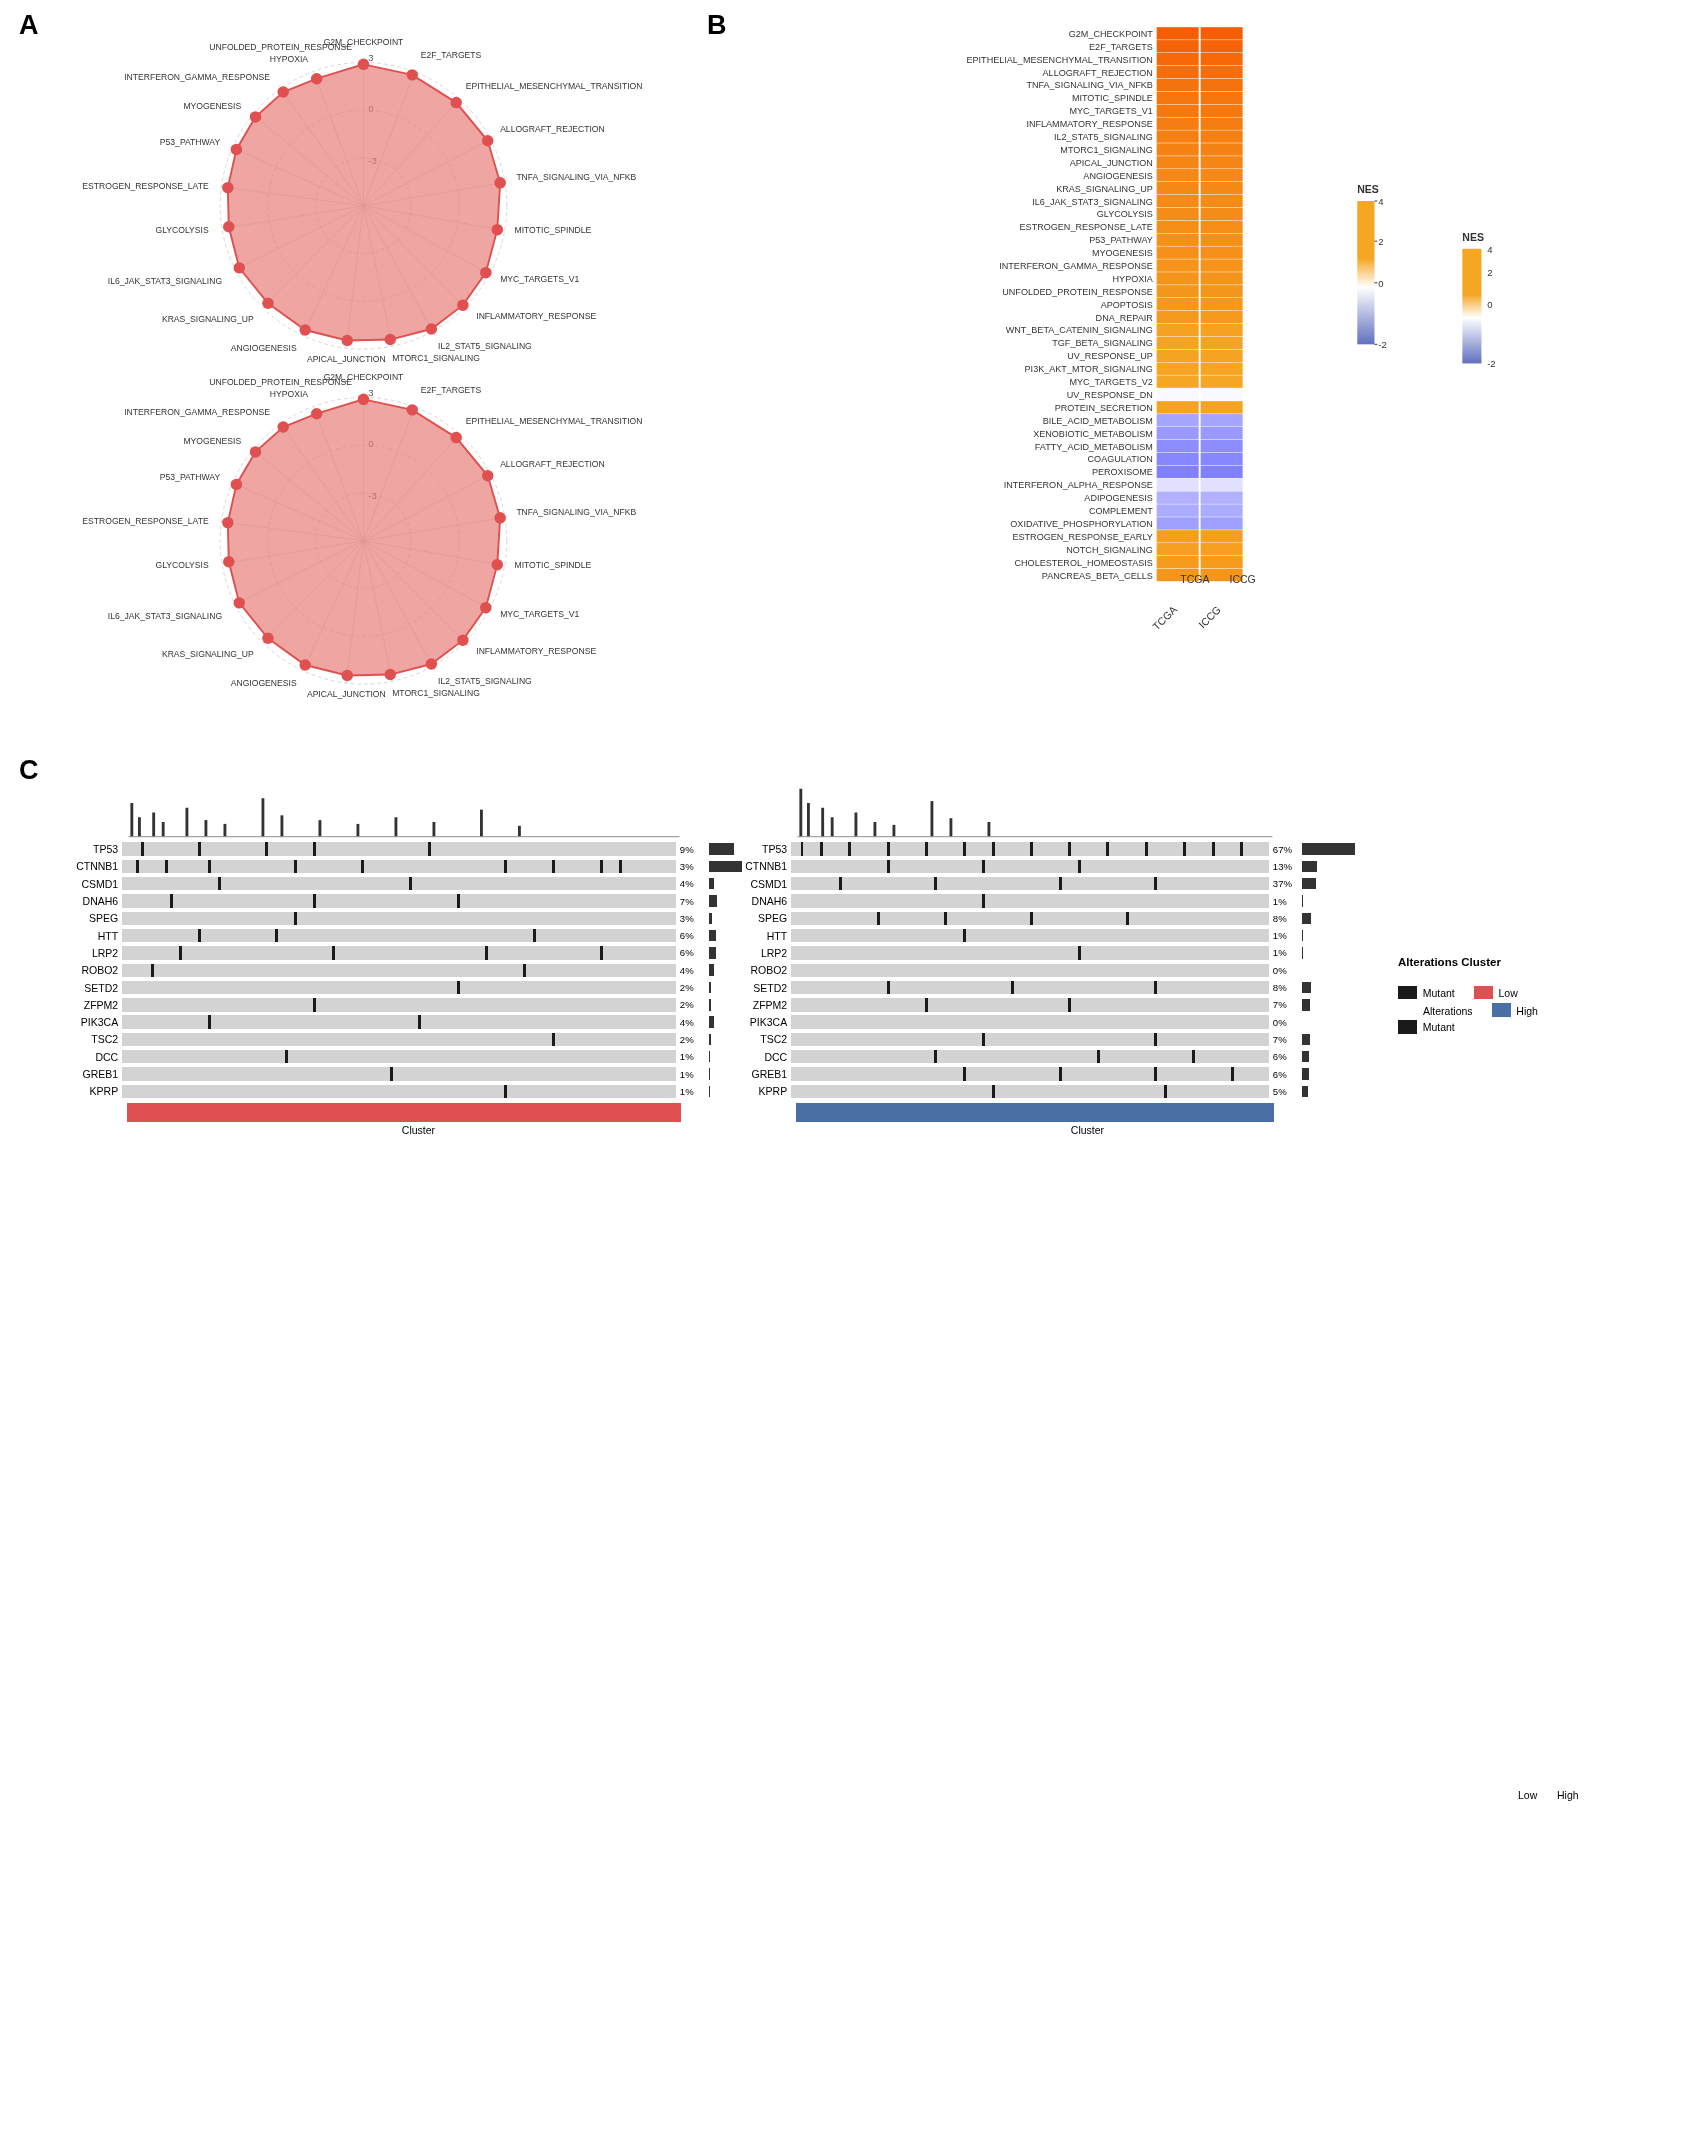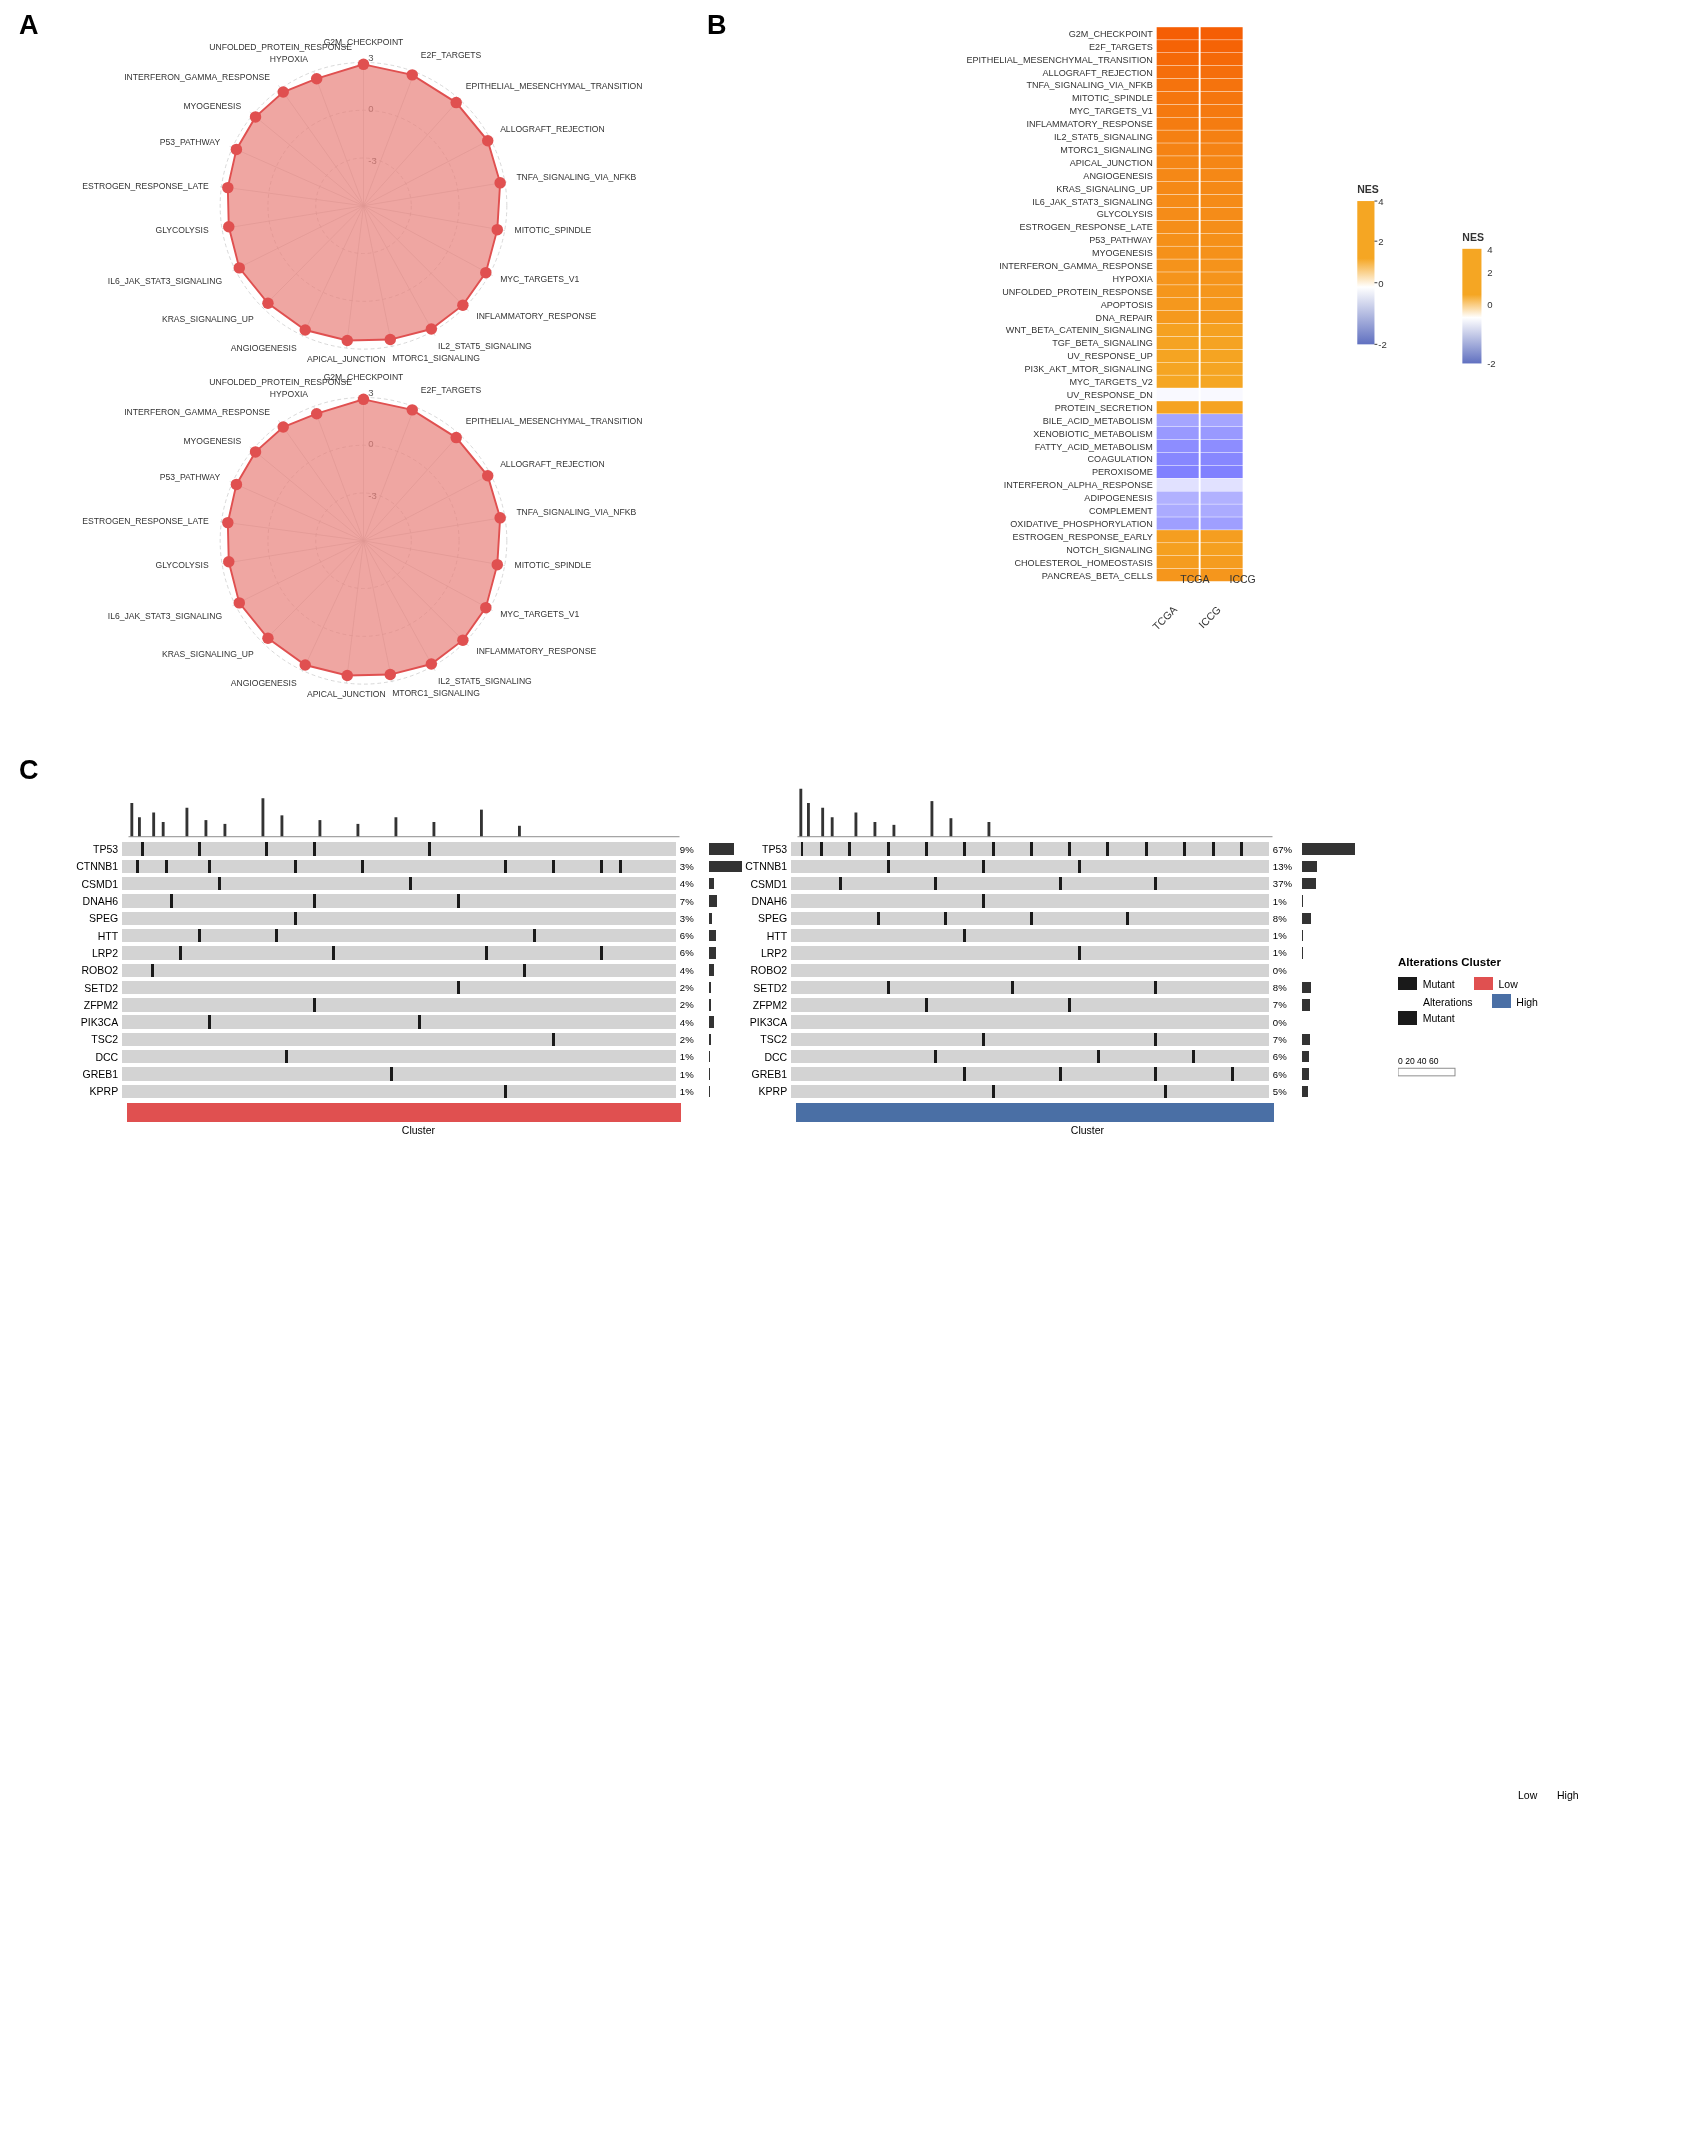--- a/index.html
+++ b/index.html
@@ -759,41 +759,35 @@
           <div style="width: 33px; font-size: 9.6px; padding-left: 3.8px; flex-shrink: 0;">5%</div>
           <div style="width: 5.7px; height: 11.5px; background: rgb(51, 51, 51); flex-shrink: 0;"></div>
         </div>
       </div>
 
     <div style="margin-left:67px; width:478px; height:19px; background:#4a6fa5; margin-top:3.8px;"></div>
     <div style="margin-left:67px; text-align:center; font-size:10.5px; margin-top:1.9px;">Cluster</div>
   </div>
 
   <div style="position:absolute; left:1367px; top:191px; width:287px;">
-    <div style="font-size:11.5px; font-weight:bold; margin-bottom:9px;">Alterations  Cluster</div>
+    <div style="font-size:11.5px; font-weight:bold; margin-bottom:18px;">Alterations  Cluster</div>
     <div style="display:flex; align-items:center; margin-bottom:3.8px;">
       <div style="width:19px; height:13.4px; background:#1a1a1a; margin-right:5.7px;"></div>
       <span style="font-size:10.5px;">Mutant</span>
       <div style="width:19px; height:13.4px; background:#e05050; margin-left:19px; margin-right:5.7px;"></div>
       <span style="font-size:10.5px;">Low</span>
     </div>
     <div style="display:flex; align-items:flex-end; margin-bottom:3.8px;">
       <span style="font-size:10.5px; margin-left:25px;">Alterations</span>
       <div style="width:19px; height:13.4px; background:#4a6fa5; margin-left:19px; margin-right:5.7px;"></div>
       <span style="font-size:10.5px;">High</span>
     </div>
     <div style="display:flex; align-items:center; margin-bottom:3.8px;">
       <div style="width:19px; height:13.4px; background:#1a1a1a; margin-right:5.7px;"></div>
       <span style="font-size:10.5px;">Mutant</span>
     </div>
 
-    <div style="margin-top:29px; font-size:9.6px;">
-      <svg width="76" height="57" viewBox="0 0 80 60" style="font-size:10px">
-        <text x="0" y="10" font-size="9">0 20 40 60</text>
-        <rect x="0" y="15" width="60" height="8" fill="none" stroke="#888"></rect>
-      </svg>
-    </div>
   </div>
 
   <div style="position:absolute; left:1487px; top:1024px; font-size:10.5px;">Low</div>
   <div style="position:absolute; left:1526px; top:1024px; font-size:10.5px;">High</div>
 </div>
 
 
 </body></html>

